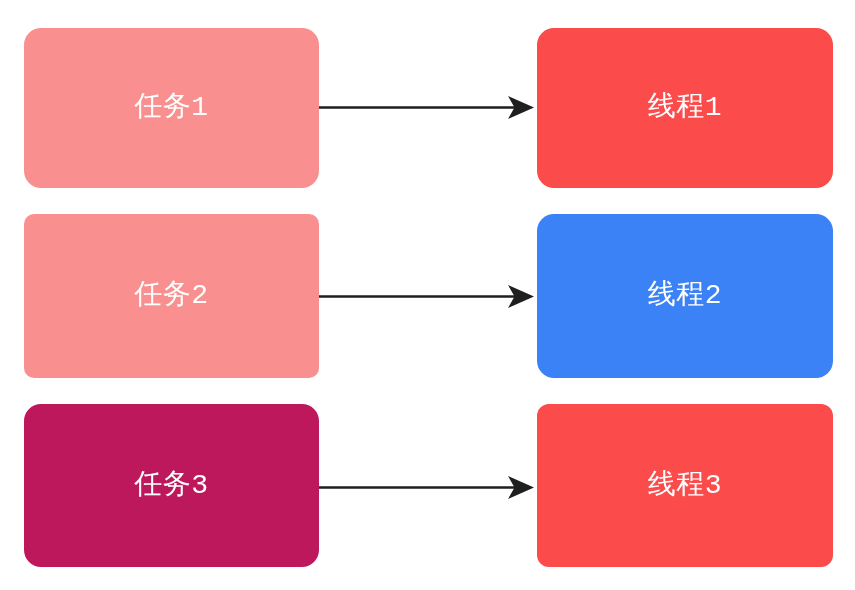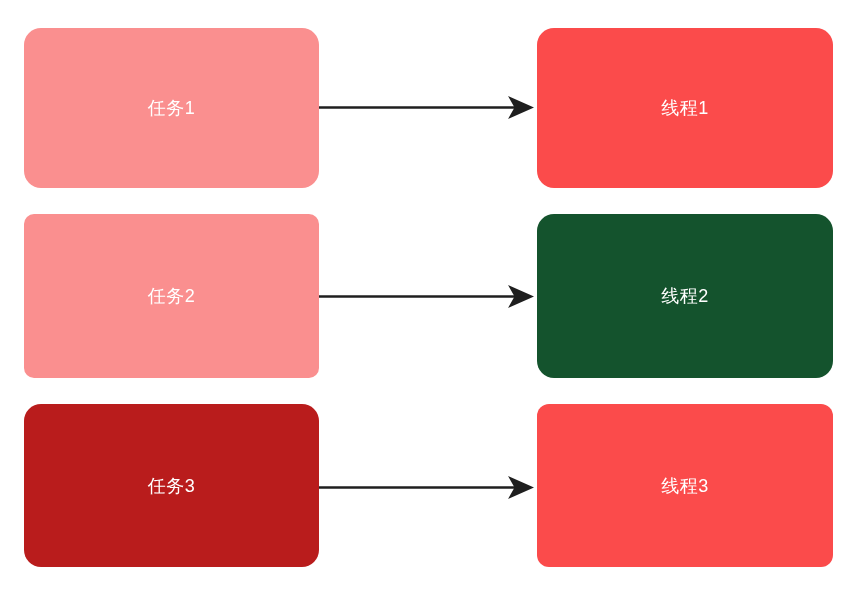--- a/index.html
+++ b/index.html
@@ -22,25 +22,25 @@
     position: absolute;
     display: flex;
     align-items: center;
     justify-content: center;
     border-radius: 17px;
     box-sizing: border-box;
     user-select: none;
   }
   .node-label {
     color: #ffffff;
-    font-size: 18px;
+    font-size: 28px;
     font-weight: 400;
     letter-spacing: 0.5px;
     line-height: 1;
-    font-family: Liberation Sans, sans-serif;
+    font-family: Liberation Mono, monospace;
   }
   .task-node {
     left: 24px;
     width: 295px;
     background: #fa8f8f;
   }
   .thread-node {
     left: 537px;
     width: 296px;
     background: #fb4b4b;
@@ -93,24 +93,24 @@
   <div class="node task-node row-1" style="background: rgb(250, 143, 143); border-radius: 17px;">
     <span class="node-label" style="color: rgb(255, 255, 255);">任务1</span>
   </div>
   <div class="node thread-node row-1" style="background: rgb(251, 75, 75); border-radius: 17px;">
     <span class="node-label" style="color: rgb(255, 255, 255);">线程1</span>
   </div>
 
   <div class="node task-node row-2" style="background: rgb(250, 143, 143); border-radius: 10px;">
     <span class="node-label" style="color: rgb(255, 255, 255);">任务2</span>
   </div>
-  <div class="node thread-node row-2" style="background: #14532d; border-radius: 17px;">
+  <div class="node thread-node row-2" style="background: #3b82f6; border-radius: 17px;">
     <span class="node-label" style="color: rgb(255, 255, 255);">线程2</span>
   </div>
 
-  <div class="node task-node row-3" style="background: #b91c1c; border-radius: 17px;">
+  <div class="node task-node row-3" style="background: #be185d; border-radius: 17px;">
     <span class="node-label" style="color: rgb(255, 255, 255);">任务3</span>
   </div>
   <div class="node thread-node row-3" style="background: rgb(251, 75, 75); border-radius: 12px;">
     <span class="node-label" style="color: rgb(255, 255, 255);">线程3</span>
   </div>
 
 </div>
 
 </body></html>

